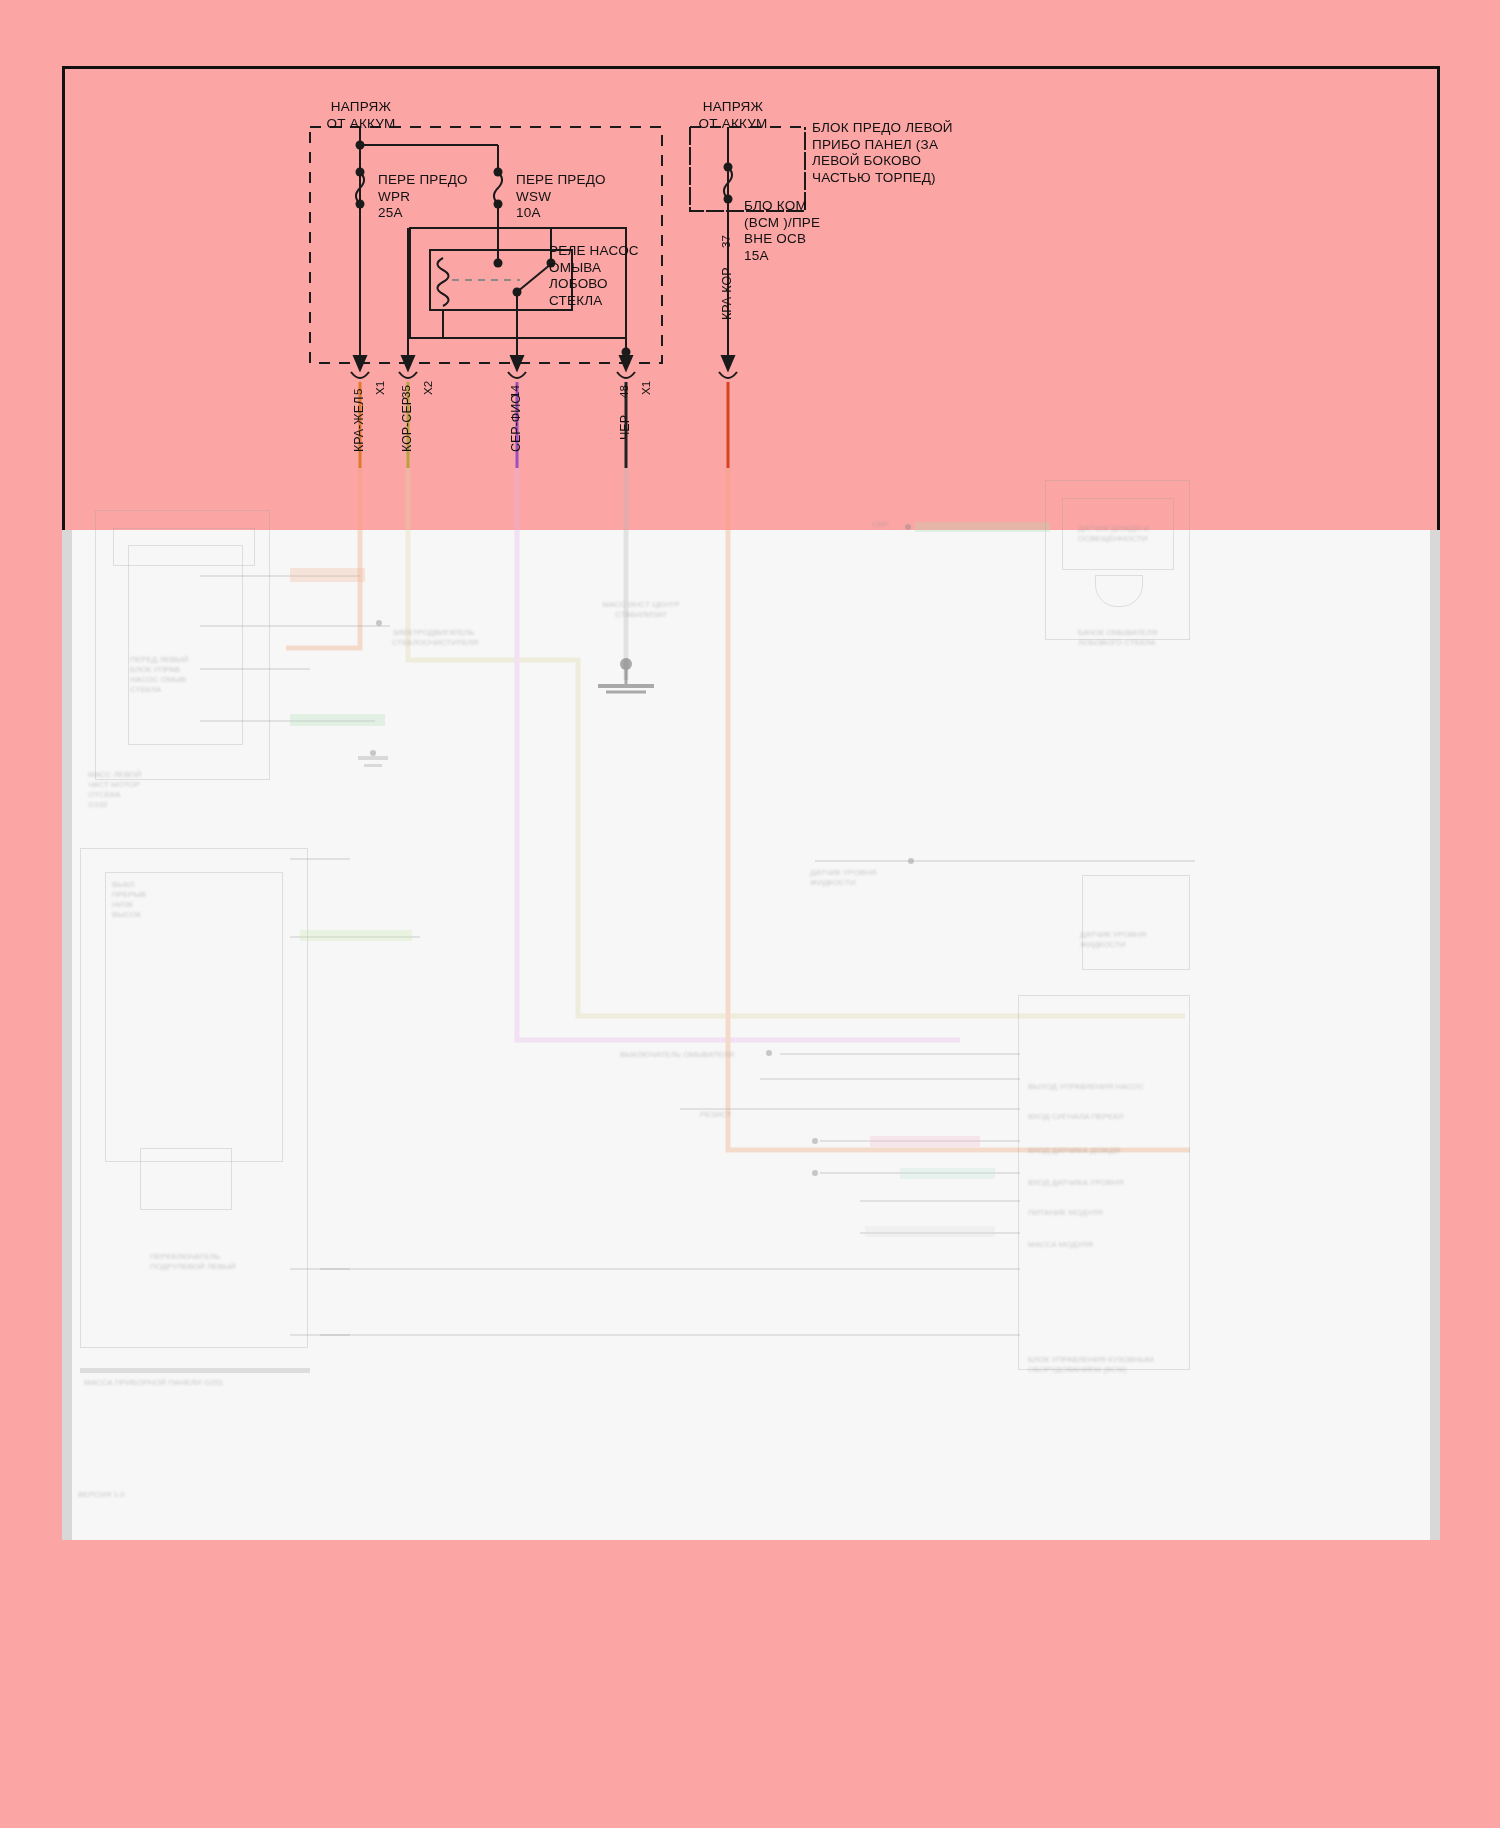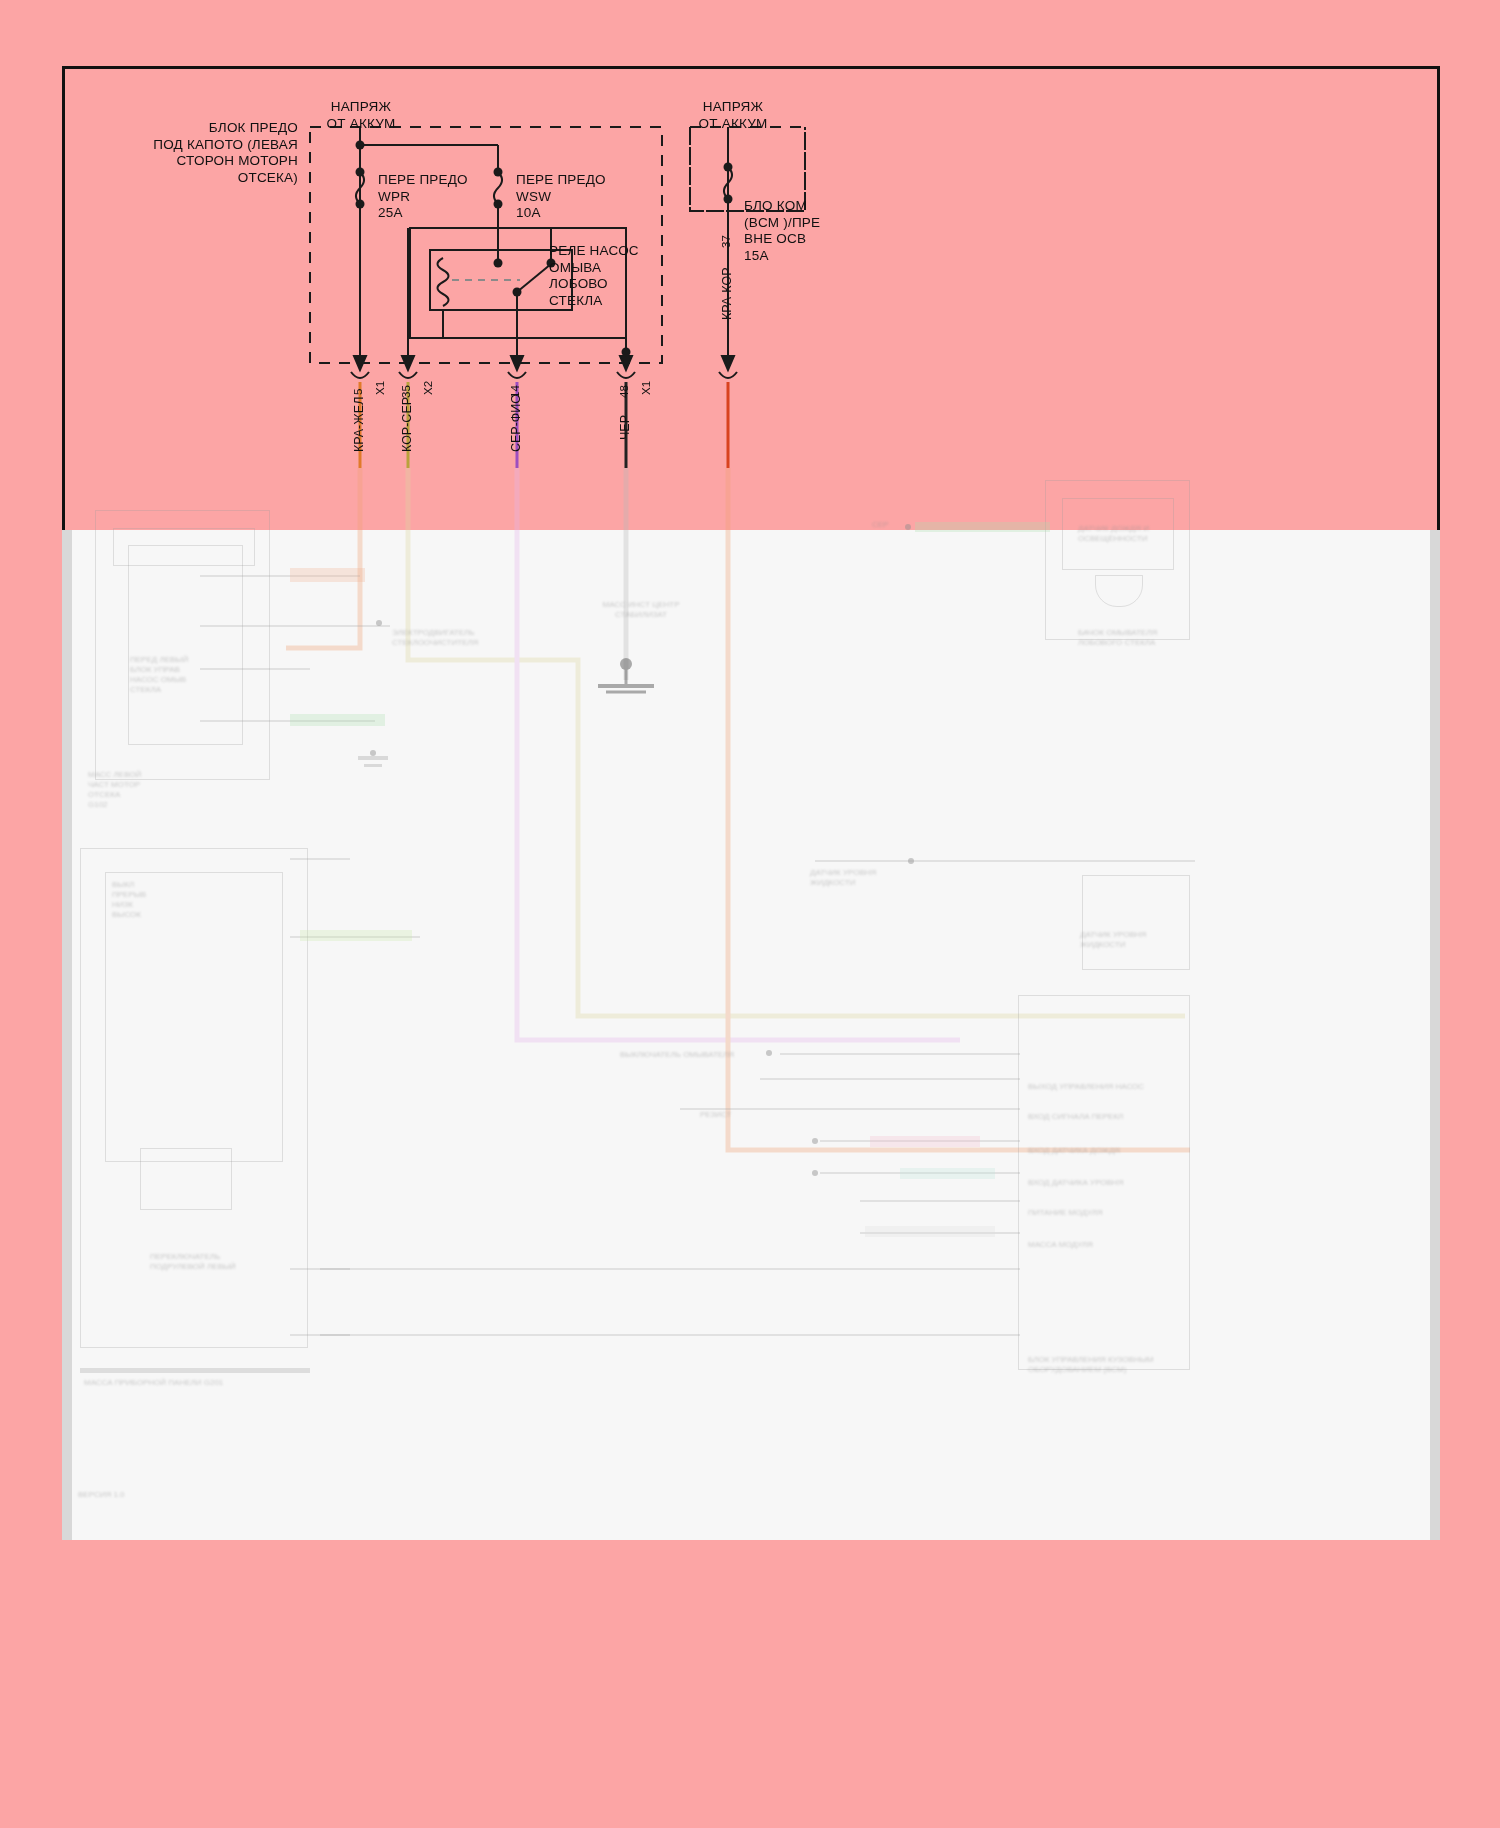--- a/index.html
+++ b/index.html
@@ -128,28 +128,28 @@
       <line x1="626" y1="660" x2="626" y2="684" stroke="#6a6a6a" stroke-width="3"></line>
       <line x1="598" y1="686" x2="654" y2="686" stroke="#6a6a6a" stroke-width="4"></line>
       <line x1="606" y1="692" x2="646" y2="692" stroke="#6a6a6a" stroke-width="3"></line>
       <circle cx="626" cy="664" r="6" fill="#6a6a6a"></circle>
     </g>
   </svg>
 
   <div class="lbl" style="left:291px;top:99px;width:140px;text-align:center;">НАПРЯЖ
 ОТ АККУМ</div>
 
-  <div class="lbl r" style="left:108px;top:120px;width:190px;">БЛОК ПРЕДО
-ПОД КАПОТО (ЛЕВАЯ
-СТОРОН МОТОРН
-ОТСЕКА)</div>
 
   <div class="lbl" style="left:663px;top:99px;width:140px;text-align:center;">НАПРЯЖ
 ОТ АККУМ</div>
 
+  <div class="lbl" style="left:812px;top:120px;width:230px;">БЛОК ПРЕДО ЛЕВОЙ
+ПРИБО ПАНЕЛ (ЗА
+ЛЕВОЙ БОКОВО
+ЧАСТЬЮ ТОРПЕД)</div>
 
   <div class="lbl" style="left:378px;top:172px;width:130px;">ПЕРЕ ПРЕДО
 WPR
 25A</div>
 
   <div class="lbl" style="left:516px;top:172px;width:130px;">ПЕРЕ ПРЕДО
 WSW
 10A</div>
 
   <div class="lbl" style="left:744px;top:154px;width:110px;margin-top:44px;">БЛО КОМ

